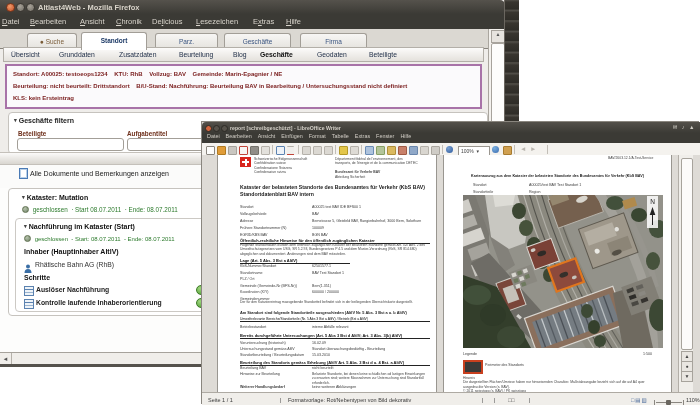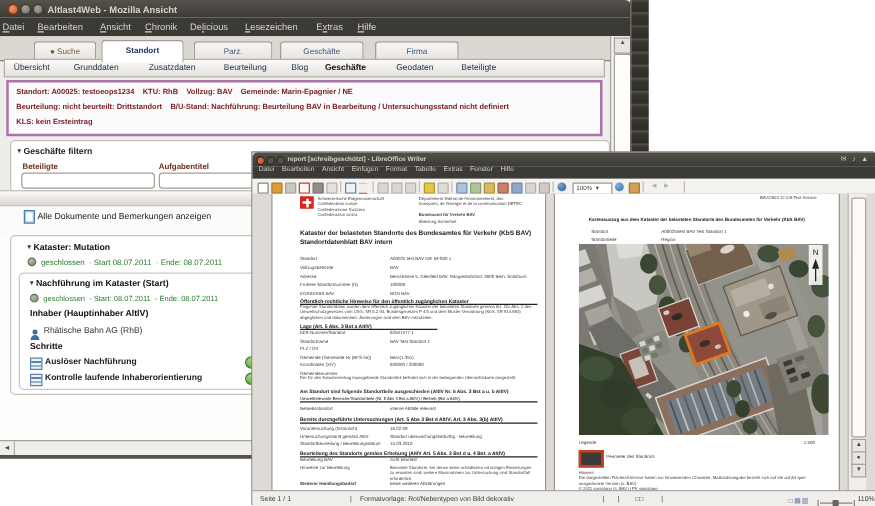--- a/index.html
+++ b/index.html
@@ -84,21 +84,21 @@
 .hdr{position:absolute;font-size:4px;font-weight:bold;color:#111;border-bottom:0.8px solid #222;white-space:nowrap;}
 </style></head>
 <body>
 
 <div class="abs" id="ff"></div>
 <div class="abs" id="ffwhite"></div>
 <div class="abs" id="ff-title">
   <div class="wbtn b1"></div>
     <div class="wbtn b2"></div>
     <div class="wbtn b3"></div>
-  <div class="t">Altlast4Web - Mozilla Ansicht</div>
+  <div class="t">Altlast4Web - Mozilla Firefox</div>
 </div>
 <div class="abs" id="ff-menu">
   <span style="left:2px"><u>D</u>atei</span>
   <span style="left:30px"><u>B</u>earbeiten</span>
   <span style="left:80px"><u>A</u>nsicht</span>
   <span style="left:116px"><u>C</u>hronik</span>
   <span style="left:152px">De<u>l</u>icious</span>
   <span style="left:196px"><u>L</u>esezeichen</span>
   <span style="left:253px">E<u>x</u>tras</span>
   <span style="left:286px"><u>H</u>ilfe</span>

